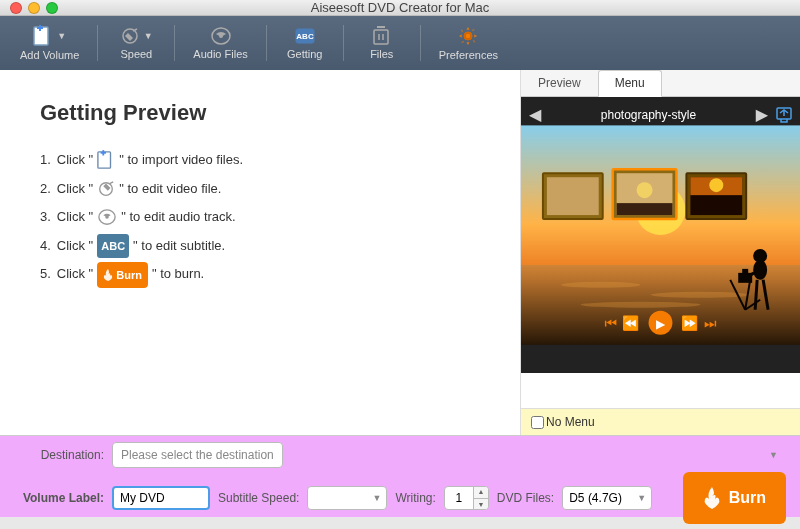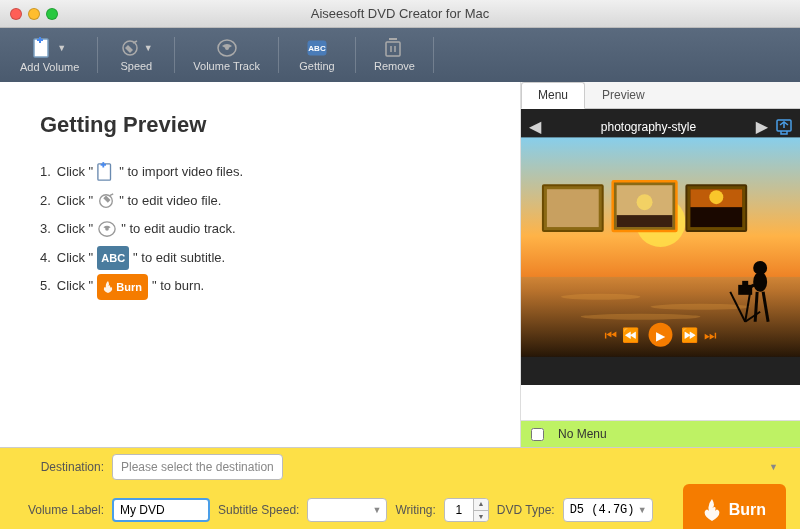--- a/index.html
+++ b/index.html
@@ -8,21 +8,21 @@
       background: #e8e8e8;
       width: 800px;
       height: 529px;
       overflow: hidden;
       font-size: 13px;
     }
 
     
     .title-bar {
       background: linear-gradient(to bottom, #f0f0f0, #d8d8d8);
-      height: 28px;
+      height: 16px;
       display: flex;
       align-items: center;
       justify-content: center;
       position: relative;
       border-bottom: 1px solid #bbb;
     }
     .window-controls {
       position: absolute;
       left: 10px;
       display: flex;
@@ -193,34 +193,34 @@
     .nav-style-name {
       color: #fff;
       font-size: 12px;
     }
 
     
     .no-menu-row {
       padding: 6px 10px;
       display: flex;
       align-items: center;
-      gap: 14px;
-      background: #bef264;
+      gap: 2px;
+      background: #fef9c3;
       border-top: 1px solid #ddd;
       margin-top: 35px;
     }
     .no-menu-row label {
       font-size: 12px;
       color: #333;
     }
 
     
     .bottom-bar {
       height: 82px;
-      background: #fde047;
+      background: #f0abfc;
       border-top: 1px solid #ccc;
       padding: 6px 14px;
     }
     .bottom-row1 {
       display: flex;
       align-items: center;
       margin-bottom: 4px;
     }
     .dest-label {
       font-size: 12px;
@@ -260,20 +260,21 @@
       display: flex;
       align-items: center;
       gap: 8px;
       margin-bottom: 4px;
     }
     .vol-label {
       font-size: 12px;
       color: #555;
       width: 90px;
       text-align: right;
+      font-weight: bold;
     }
     .vol-input {
       width: 98px;
       height: 24px;
       border: 2px solid #4a9ee8;
       border-radius: 4px;
       padding: 0 6px;
       font-size: 12px;
     }
     .speed-label {
@@ -359,21 +360,20 @@
     }
     .dvdtype-select {
       width: 90px;
       height: 24px;
       border: 1px solid #bbb;
       border-radius: 4px;
       background: white;
       padding: 0 6px;
       font-size: 12px;
       appearance: none;
-      font-family: Liberation Mono, monospace;
       -webkit-appearance: none;
     }
 
     .burn-btn {
       margin-left: auto;
       background: #f57c00;
       color: white;
       border: none;
       border-radius: 6px;
       padding: 0 20px;
@@ -435,21 +435,21 @@
   <div class="toolbar-sep"></div>
 
   <div class="tool-btn">
     <div class="icon-row">
       <svg width="22" height="20" viewBox="0 0 22 20">
         <ellipse cx="11" cy="10" rx="9" ry="8" fill="none" stroke="#aaa" stroke-width="1.5"></ellipse>
         <path d="M6 8 Q11 4 16 8 Q11 12 6 8" fill="#aaa"></path>
         <circle cx="11" cy="10" r="2" fill="#aaa"></circle>
       </svg>
     </div>
-    <span class="label">Volume Track</span>
+    <span class="label">Audio Files</span>
   </div>
 
   <div class="toolbar-sep"></div>
 
   <div class="tool-btn">
     <div class="icon-row">
       <svg width="22" height="20" viewBox="0 0 22 20">
         <rect x="2" y="3" width="18" height="14" rx="2" fill="#4a7cb8" stroke="#4a7cb8" stroke-width="1"></rect>
         <text x="11" y="13" text-anchor="middle" fill="white" font-size="8" font-weight="bold">ABC</text>
       </svg>
@@ -461,25 +461,42 @@
 
   <div class="tool-btn">
     <div class="icon-row">
       <svg width="20" height="20" viewBox="0 0 20 20">
         <rect x="2" y="4" width="14" height="14" rx="1" fill="none" stroke="#aaa" stroke-width="1.5"></rect>
         <line x1="5" y1="1" x2="13" y2="1" stroke="#aaa" stroke-width="2"></line>
         <line x1="7" y1="8" x2="7" y2="14" stroke="#aaa" stroke-width="1.5"></line>
         <line x1="11" y1="8" x2="11" y2="14" stroke="#aaa" stroke-width="1.5"></line>
       </svg>
     </div>
-    <span class="label">Remove</span>
+    <span class="label">Files</span>
   </div>
 
   <div class="toolbar-sep"></div>
 
+  <div class="tool-btn">
+    <div class="icon-row">
+      <svg width="22" height="22" viewBox="0 0 22 22">
+        <circle cx="11" cy="11" r="4" fill="#f57c00" stroke="#e06900" stroke-width="1"></circle>
+        <path d="M11 2 L12.5 5 L11 4.5 L9.5 5 Z" fill="#f57c00"></path>
+        <path d="M11 20 L12.5 17 L11 17.5 L9.5 17 Z" fill="#f57c00"></path>
+        <path d="M2 11 L5 12.5 L4.5 11 L5 9.5 Z" fill="#f57c00"></path>
+        <path d="M20 11 L17 12.5 L17.5 11 L17 9.5 Z" fill="#f57c00"></path>
+        <path d="M4.2 4.2 L6.5 6.8 L5.5 6 L5 7.2 Z" fill="#f57c00"></path>
+        <path d="M17.8 17.8 L15.5 15.2 L16.5 16 L17 14.8 Z" fill="#f57c00"></path>
+        <path d="M17.8 4.2 L15.2 6.5 L16 5.5 L14.8 5 Z" fill="#f57c00"></path>
+        <path d="M4.2 17.8 L6.8 15.5 L6 16.5 L7.2 17 Z" fill="#f57c00"></path>
+        <circle cx="11" cy="11" r="3" fill="#f57c00" stroke="#cc6600" stroke-width="1.5"></circle>
+      </svg>
+    </div>
+    <span class="label">Preferences</span>
+  </div>
 </div>
 
 <div class="main-area">
 
   <div class="left-panel">
     <div class="getting-started-title">Getting Preview</div>
 
     <div class="steps">
 
       <div class="step">
@@ -532,22 +549,22 @@
           Burn
         </span>
         <span>" to burn.</span>
       </div>
     </div>
   </div>
 
   <div class="right-panel">
 
     <div class="preview-tabs">
+      <div class="preview-tab">Preview</div>
       <div class="preview-tab active">Menu</div>
-      <div class="preview-tab">Preview</div>
     </div>
 
     <div class="dvd-preview">
       
       <div class="preview-nav">
         <span class="nav-arrow">◀</span>
         <span class="nav-style-name">photography-style</span>
         <div style="display:flex;gap:8px;align-items:center">
           <span class="nav-arrow">▶</span>
           <svg width="16" height="16" viewBox="0 0 16 16" style="cursor:pointer">
@@ -662,21 +679,21 @@
       </select>
     </div>
     <span class="copies-label">Writing:</span>
     <div class="copies-control">
       <span class="copies-val">1</span>
       <div class="copies-arrows">
         <div class="copies-up">▲</div>
         <div class="copies-down">▼</div>
       </div>
     </div>
-    <span class="dvdtype-label">DVD Type:</span>
+    <span class="dvdtype-label">DVD Files:</span>
     <div class="dvdtype-select-wrapper">
       <select class="dvdtype-select">
         <option>D5 (4.7G)</option>
       </select>
     </div>
 
     <button class="burn-btn">
       <svg width="18" height="22" viewBox="0 0 18 22">
         <path d="M9 0 Q13 7 9 9 Q14 6 12 12 Q14 9 16 12 Q18 17 9 22 Q0 17 2 12 Q4 9 6 12 Q4 6 9 0Z" fill="white" opacity="0.95"></path>
       </svg>

